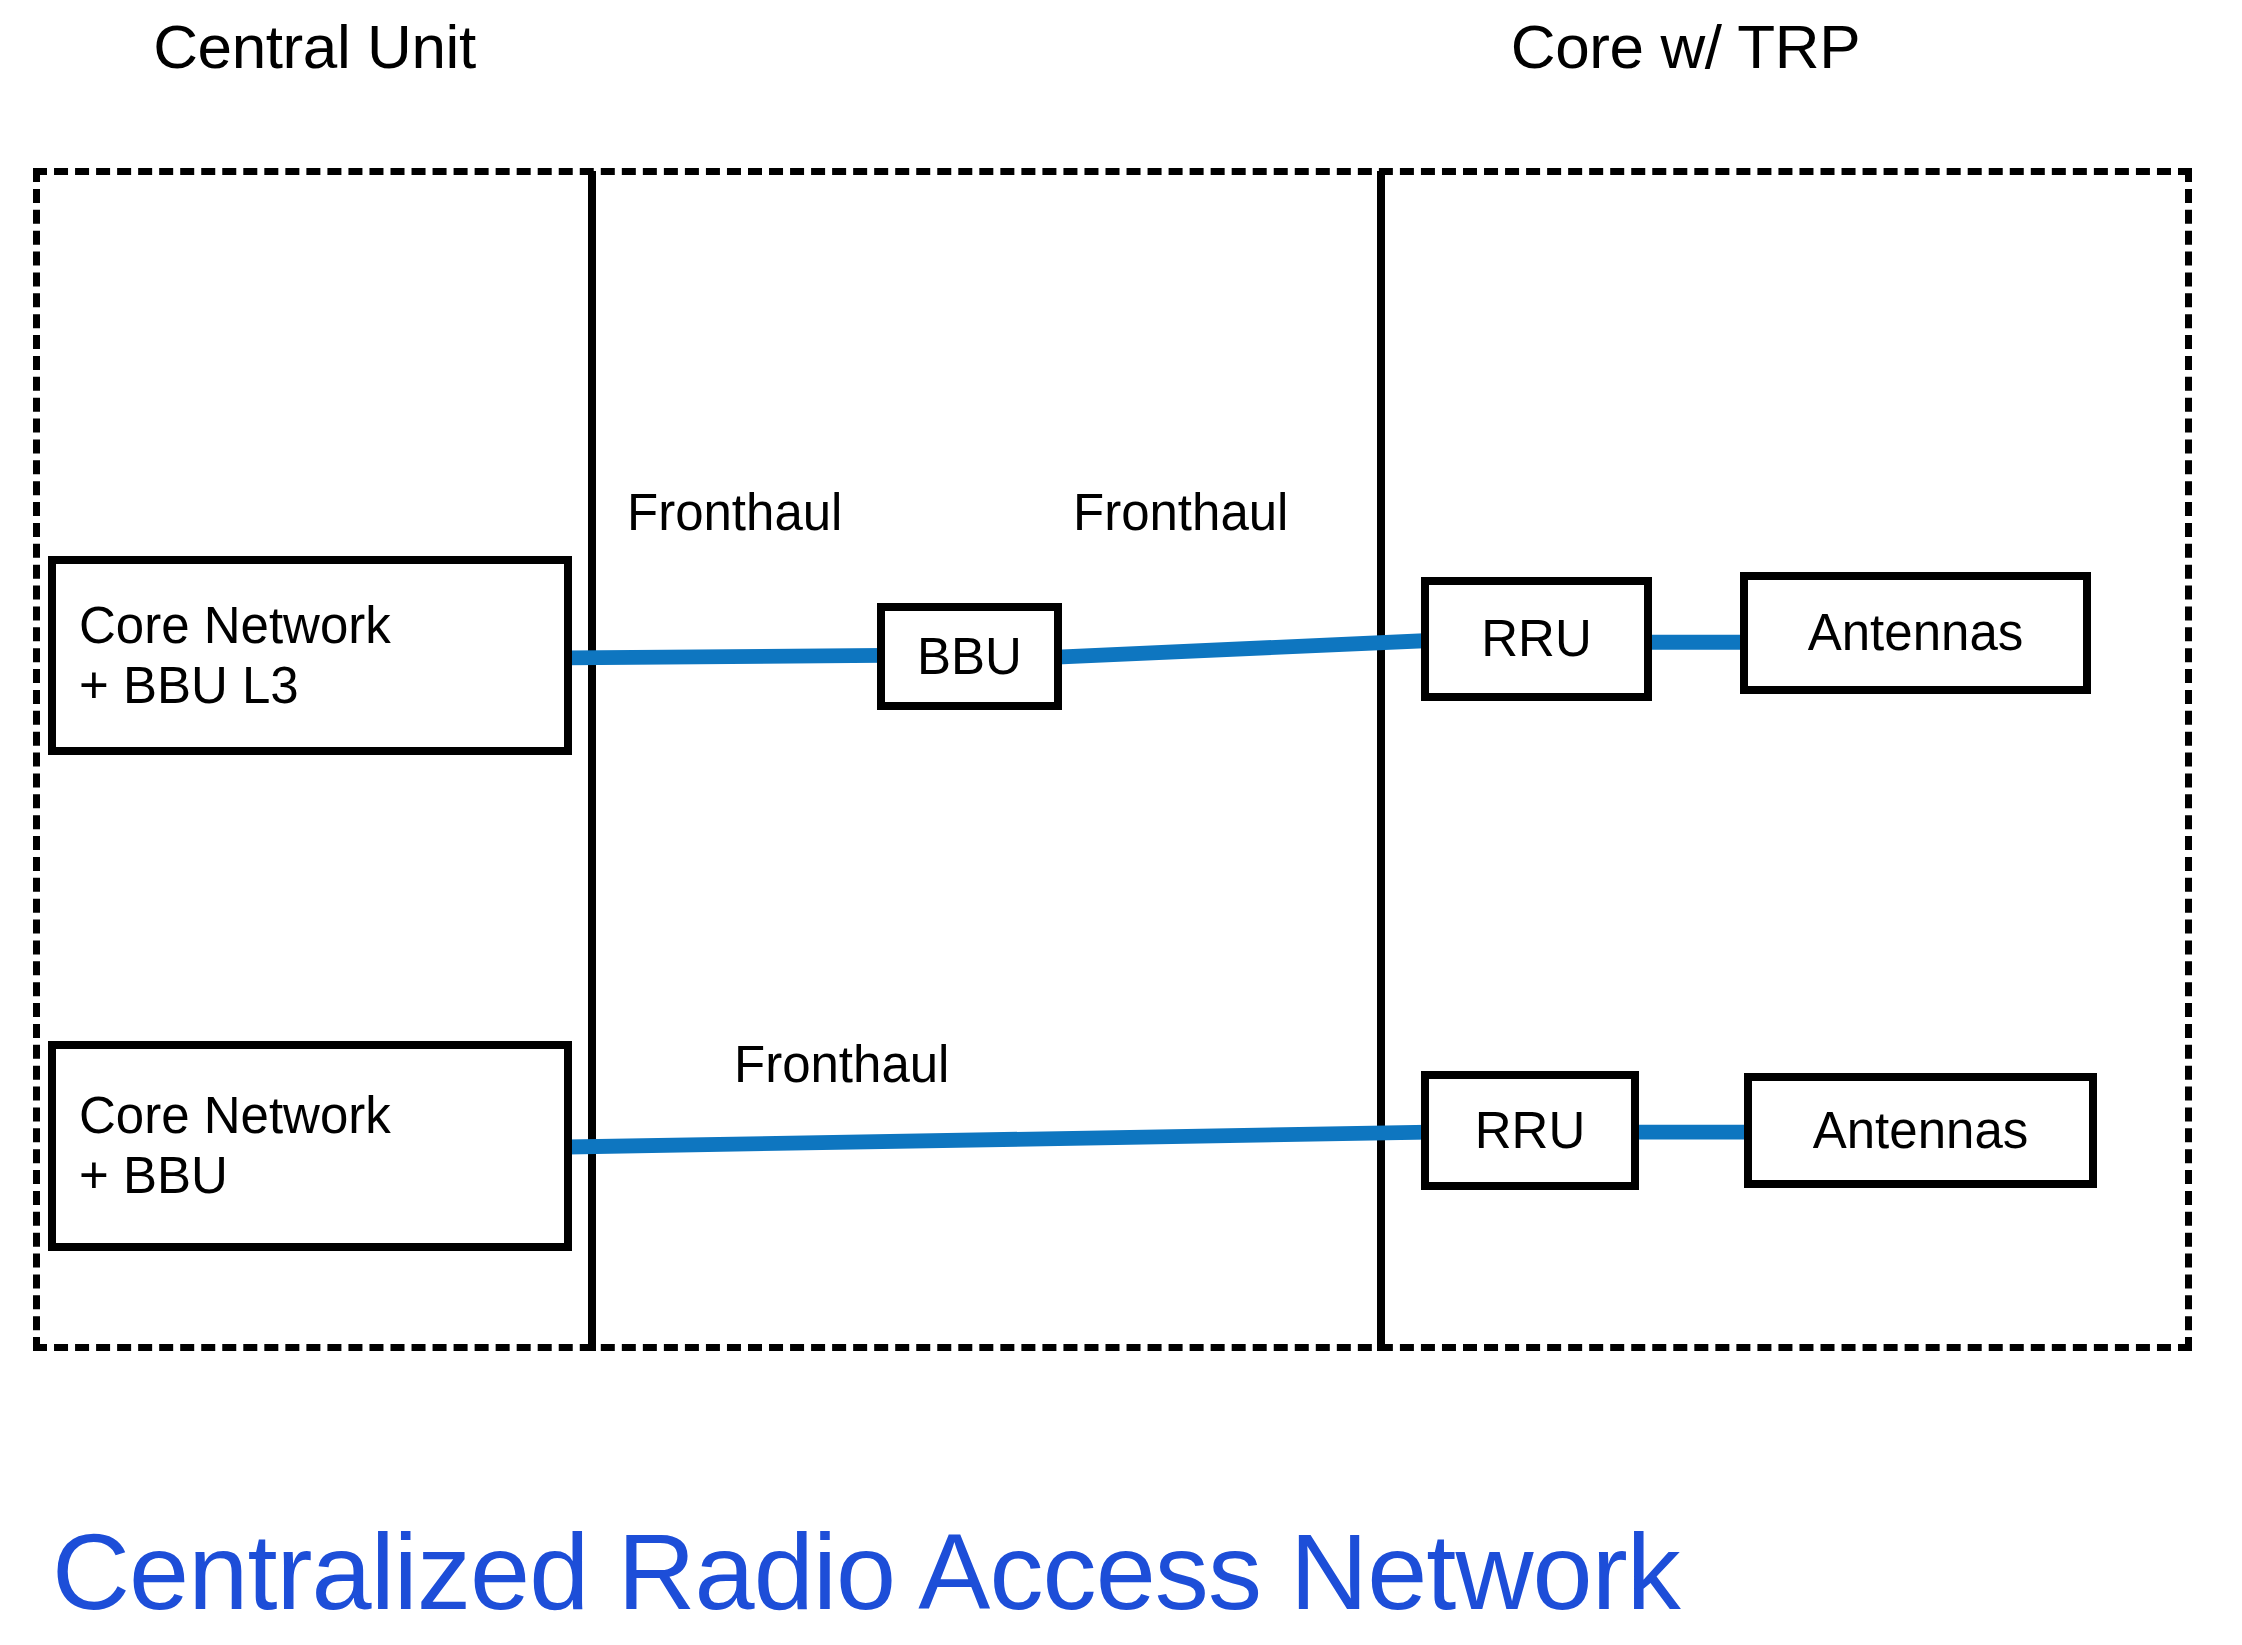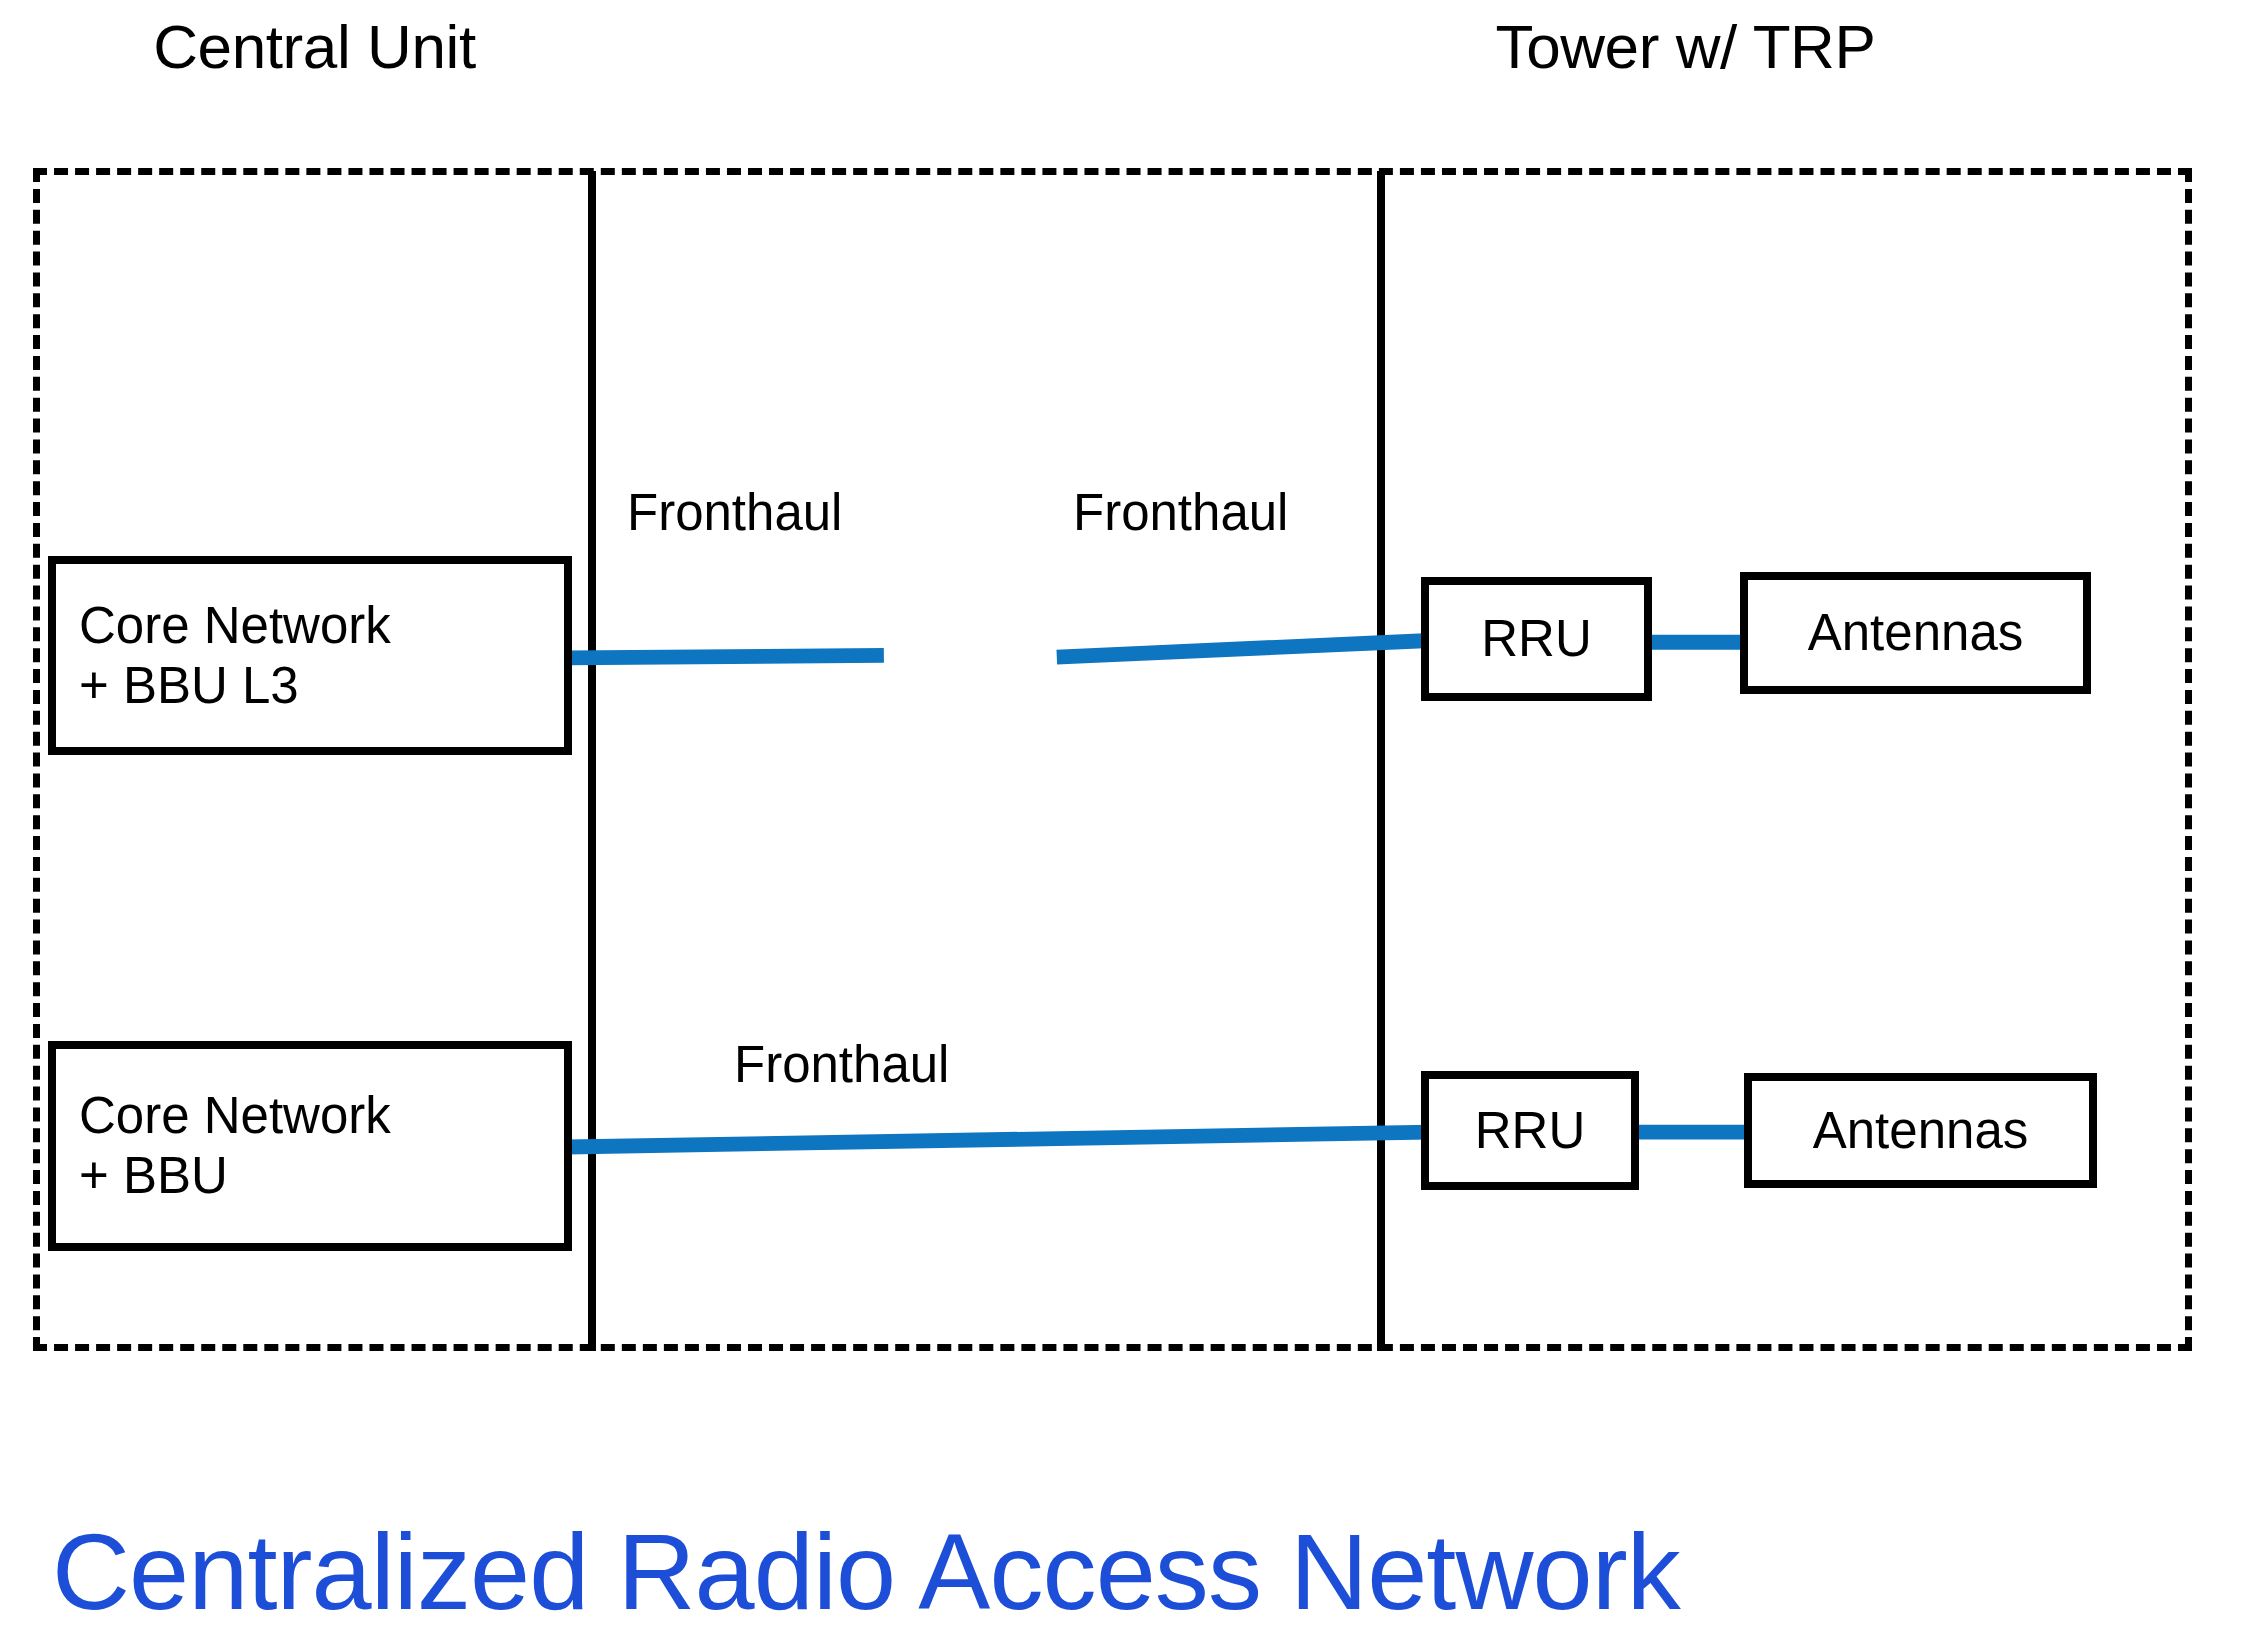--- a/index.html
+++ b/index.html
@@ -125,21 +125,21 @@
     white-space: nowrap;
     letter-spacing: -0.9px;
   }
 </style>
 </head>
 <body>
 
 <div id="canvas">
 
   <div class="col-header" id="hdr-central">Central Unit</div>
-  <div class="col-header" id="hdr-tower">Tower w/ TRP</div>
+  <div class="col-header" id="hdr-tower">Core w/ TRP</div>
 
   <div id="dashed-region"></div>
 
   <div class="divider" id="divider-1"></div>
   <div class="divider" id="divider-2"></div>
 
   <svg id="links" viewBox="0 0 2567 1884" xmlns="http://www.w3.org/2000/svg">
 
     <line x1="650" y1="753" x2="1012" y2="750" stroke="#0E76C0" stroke-width="17" stroke-linecap="butt"></line>
 
@@ -150,20 +150,23 @@
     <line x1="650" y1="1313" x2="1637" y2="1296" stroke="#0E76C0" stroke-width="17" stroke-linecap="butt"></line>
 
     <line x1="1872" y1="1296" x2="2005" y2="1296" stroke="#0E76C0" stroke-width="17" stroke-linecap="butt"></line>
   </svg>
 
   <div class="node left-text" id="box-core-l3">
     <span class="node-label">Core Network
 + BBU L3</span>
   </div>
 
+  <div class="node center-text" id="box-bbu">
+    <span class="node-label">BBU</span>
+  </div>
 
   <div class="node center-text" id="box-rru-top">
     <span class="node-label">RRU</span>
   </div>
 
   <div class="node center-text" id="box-ant-top">
     <span class="node-label">Antennas</span>
   </div>
 
   <div class="node left-text" id="box-core">

